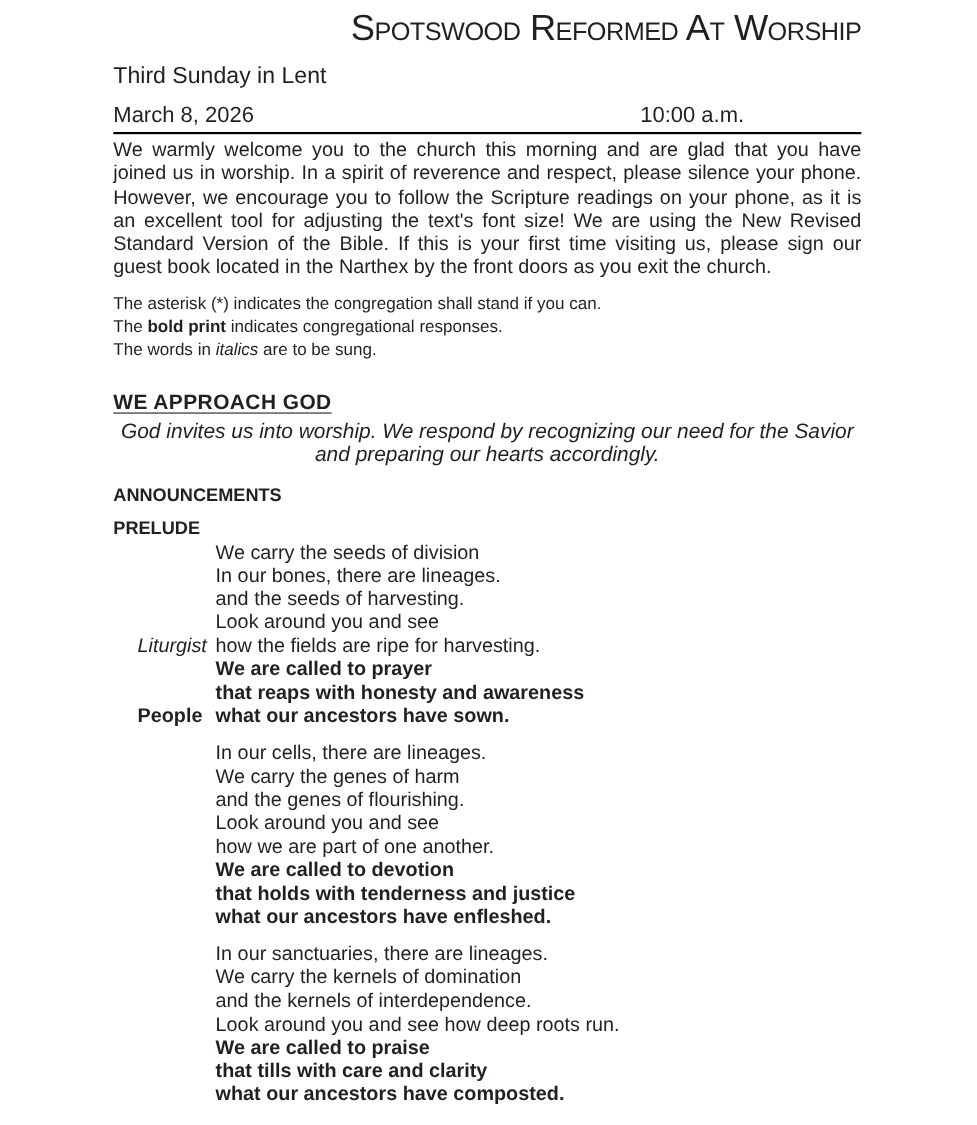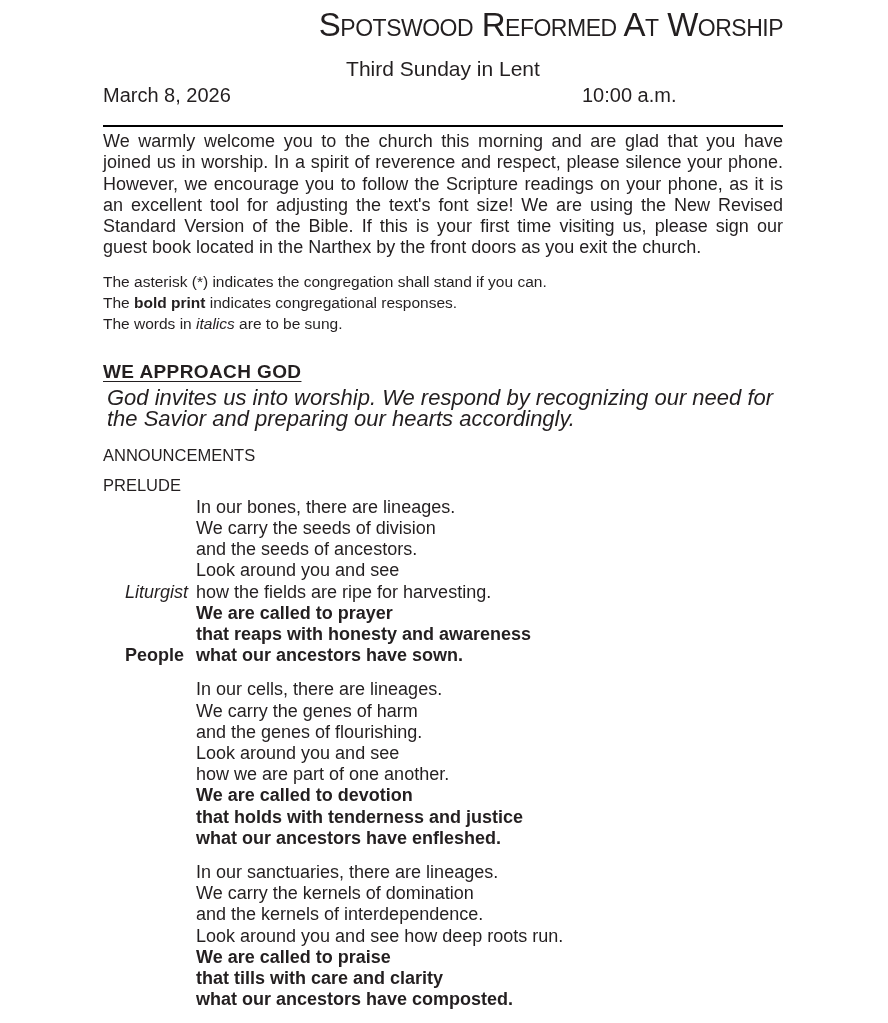--- a/index.html
+++ b/index.html
@@ -17,31 +17,31 @@
   }
   .title {
     text-align: right;
     font-variant: small-caps;
     font-size: 33px;
     font-weight: 400;
     letter-spacing: -0.5px;
     line-height: 38px;
   }
   .subtitle {
-    text-align: center;
+    text-align: left;
     font-size: 21px;
     line-height: 24px;
     margin-top: 13px;
   }
   .dateline {
     display: flex;
     align-items: flex-end;
     font-size: 20px;
-    margin-top: 3px;
-    padding-bottom: 18px;
+    margin-top: 13px;
+    padding-bottom: 3px;
     border-bottom: 2px solid #000000;
   }
   .dateline .date { width: 479px; flex: none; }
   .welcome {
     text-align: justify;
     font-size: 18px;
     line-height: 21.3px;
     margin-top: 4px;
   }
   .legend {
@@ -55,27 +55,28 @@
   .approach-heading {
     font-weight: 700;
     font-size: 19px;
     letter-spacing: 0.4px;
     text-decoration: underline;
     text-underline-offset: 3px;
     margin-top: 27px;
   }
   .approach-desc {
     font-style: italic;
-    font-size: 22px;
+    text-align: center;
+    font-size: 19px;
     line-height: 21.5px;
     max-width: 672px;
     margin: 4px auto 16px auto;
   }
   .oow-heading {
-    font-weight: 400;
+    font-weight: 700;
     font-size: 16.5px;
     line-height: 18px;
     margin-top: 12px;
   }
   .oow-heading + .oow-heading { margin-top: 12px; }
   .cw {
     font-size: 18px;
     line-height: 21.2px;
   }
   .cw-block {
@@ -118,23 +119,23 @@
   <div class="approach-desc">God invites us into worship. We respond by recognizing our need for the Savior and preparing our hearts accordingly.</div>
 
   <div class="oow-heading">ANNOUNCEMENTS</div>
   <div class="oow-heading">PRELUDE</div>
 
   <div class="cw">
 
     <div class="cw-block first">
       <div class="speaker i">Liturgist</div>
       <div class="verse">
+        <div>We carry the seeds of division</div>
         <div>In our bones, there are lineages.</div>
-        <div>We carry the seeds of division</div>
-        <div>and the seeds of ancestors.</div>
+        <div>and the seeds of harvesting.</div>
         <div>Look around you and see</div>
         <div>how the fields are ripe for harvesting.</div>
       </div>
     </div>
 
     <div class="cw-block">
       <div class="speaker bi">People</div>
       <div class="verse">
         <div class="b">We are called to prayer</div>
         <div class="b">that reaps with honesty and awareness</div>

